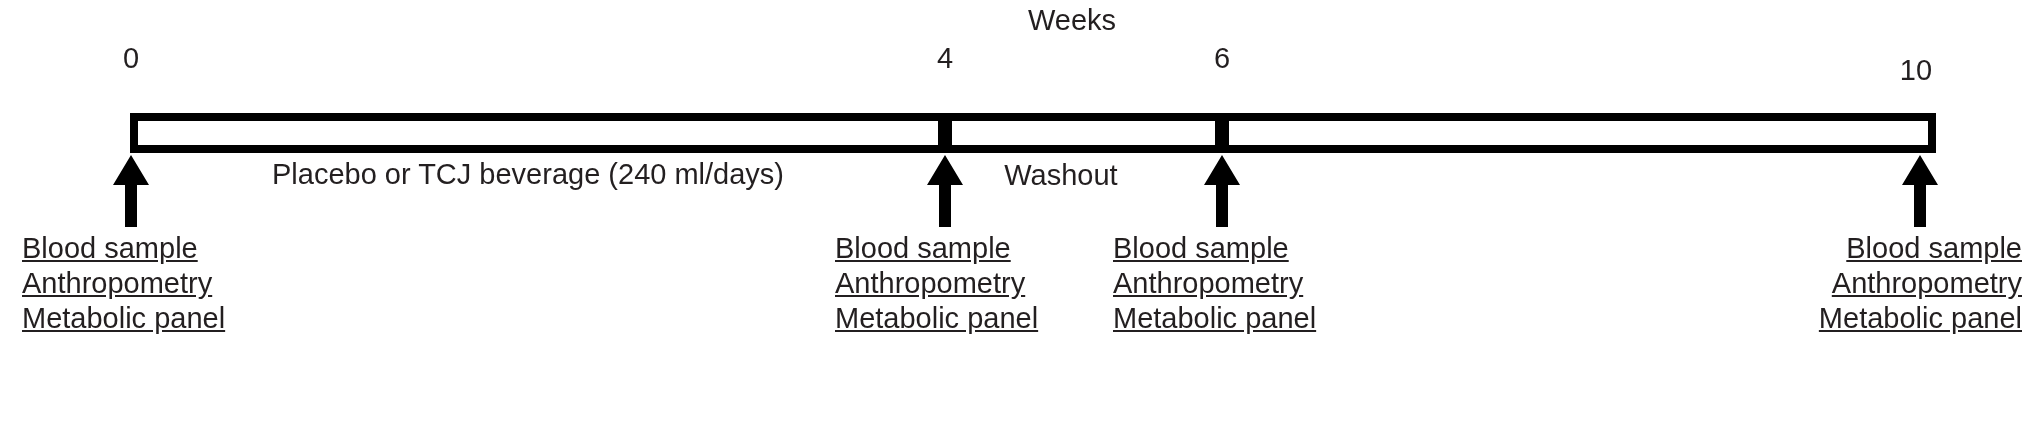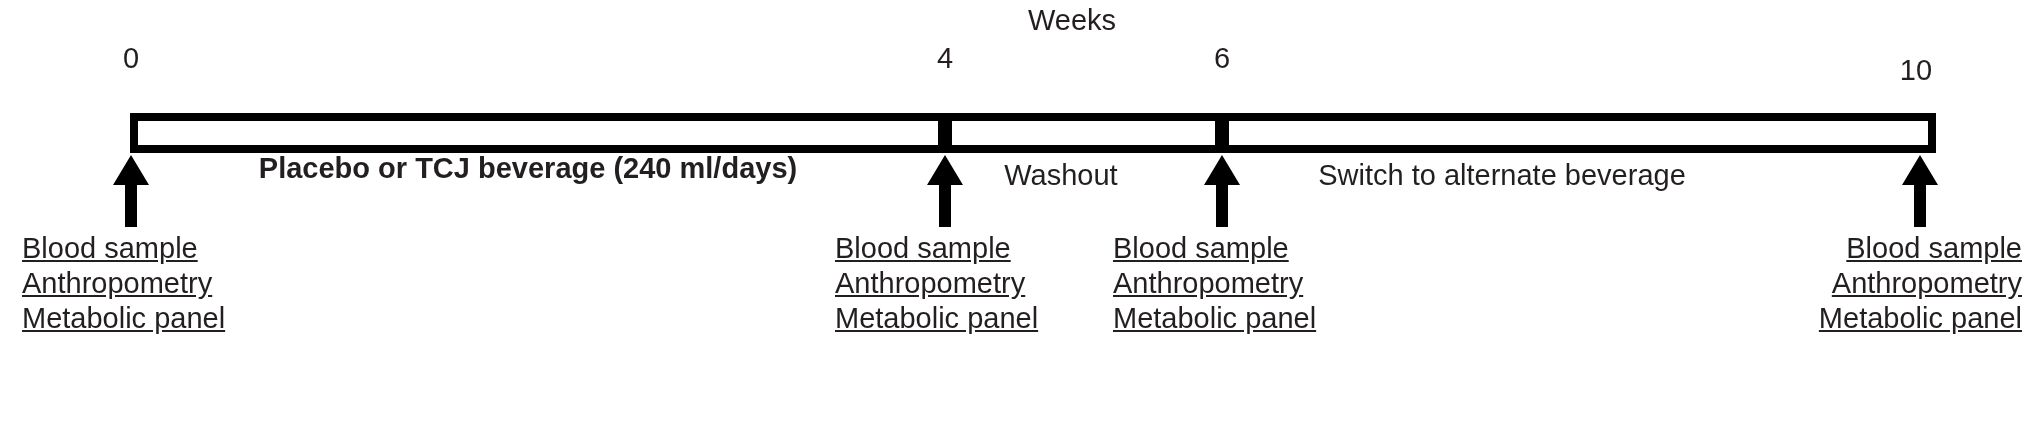--- a/index.html
+++ b/index.html
@@ -115,23 +115,22 @@
       <polygon points="20,0 38,30 26,30 26,72 14,72 14,30 2,30" fill="#000000"></polygon>
     </svg>
   </div>
 
   <div class="marker-arrow" style="left:1920px; top:155px;">
     <svg width="40" height="72" viewBox="0 0 40 72" aria-hidden="true">
       <polygon points="20,0 38,30 26,30 26,72 14,72 14,30 2,30" fill="#000000"></polygon>
     </svg>
   </div>
 
-  <div class="phase-label" style="left:528px;  top:154px;font-weight:bold;">Placebo or TCJ beverage (240 ml/days)</div>
+  <div class="phase-label" style="left:528px;  top:160px;">Placebo or TCJ beverage (240 ml/days)</div>
   <div class="phase-label" style="left:1061px; top:161px;text-align:right;">Washout</div>
-  <div class="phase-label" style="left:1502px; top:161px;">Switch to alternate beverage</div>
 
   <div class="assessment-block align-left" style="left:22px; top:231px;">
     <span class="assessment-line">Blood sample</span>
     <span class="assessment-line">Anthropometry</span>
     <span class="assessment-line">Metabolic panel</span>
   </div>
 
   <div class="assessment-block align-left" style="left:835px; top:231px;">
     <span class="assessment-line">Blood sample</span>
     <span class="assessment-line">Anthropometry</span>

